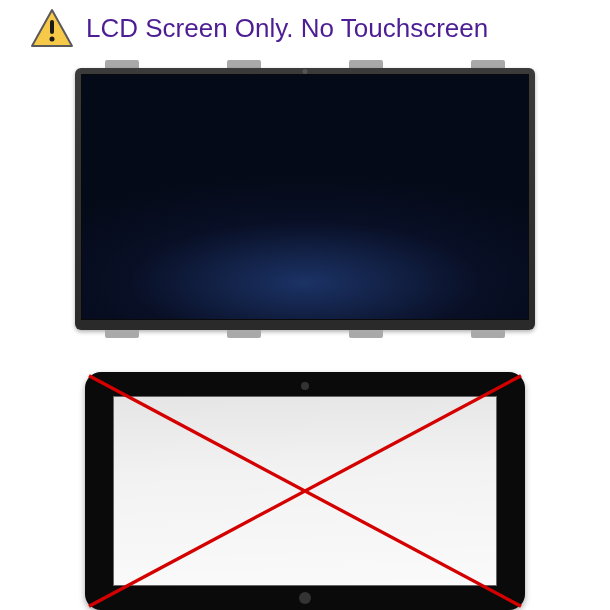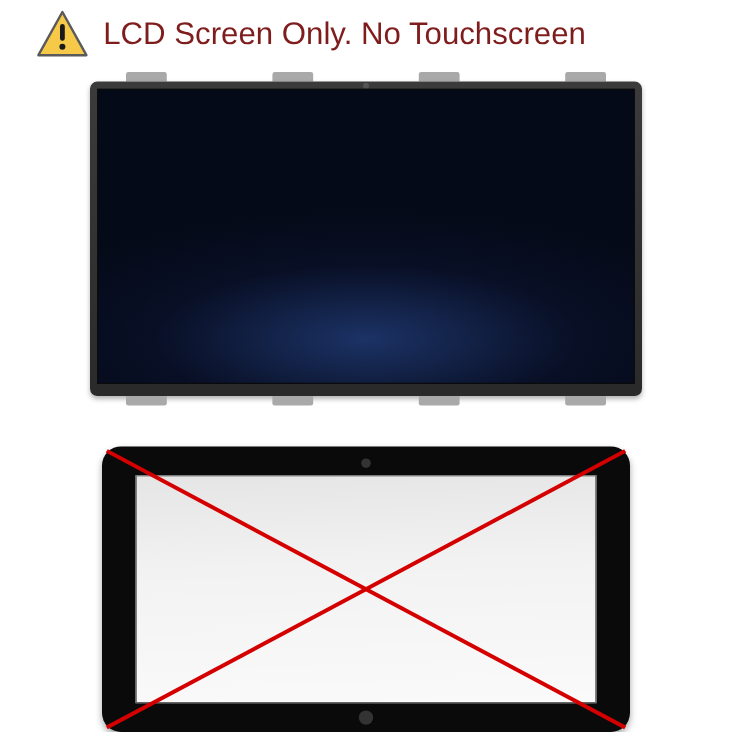--- a/index.html
+++ b/index.html
@@ -23,21 +23,21 @@
     display: flex;
     align-items: center;
     gap: 12px;
     margin-bottom: 12px;
     padding-left: 30px;
     width: 100%;
   }
   .warning-icon svg { display: block; }
   .header-text {
     font-size: 26px;
-    color: #7f1d1d;
+    color: #4c1d95;
     font-weight: 400;
   }
   .lcd-wrap {
     width: 460px;
     margin: 0 auto 34px auto;
     position: relative;
   }
   .lcd-tabs {
     display: flex;
     justify-content: space-between;

